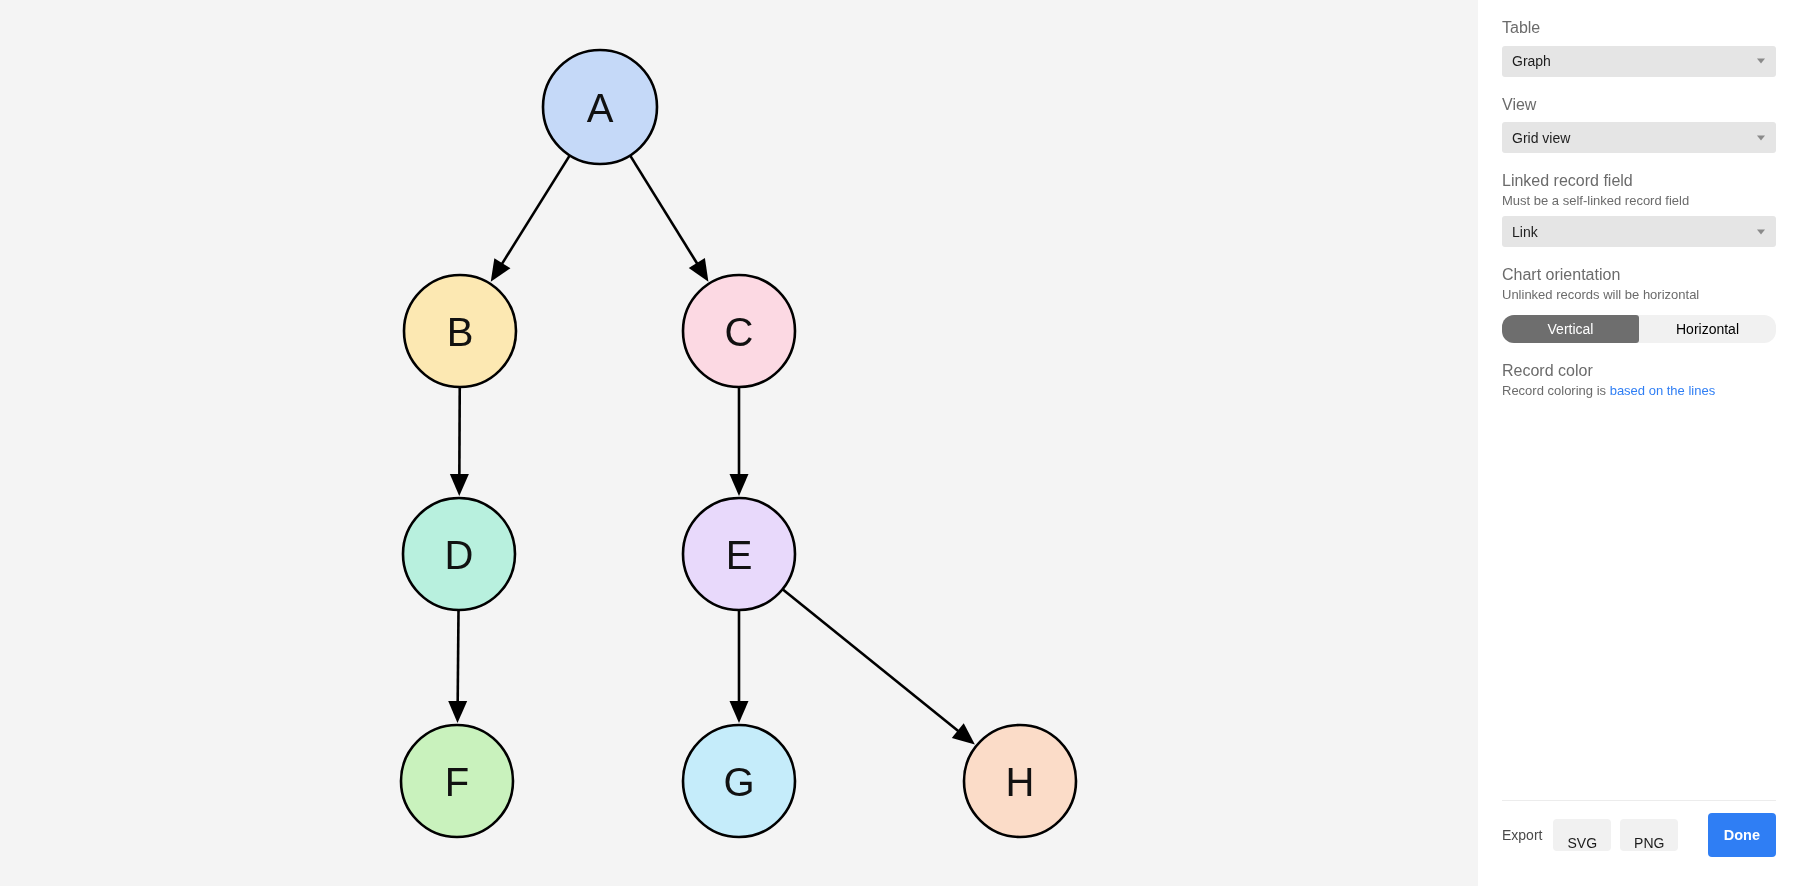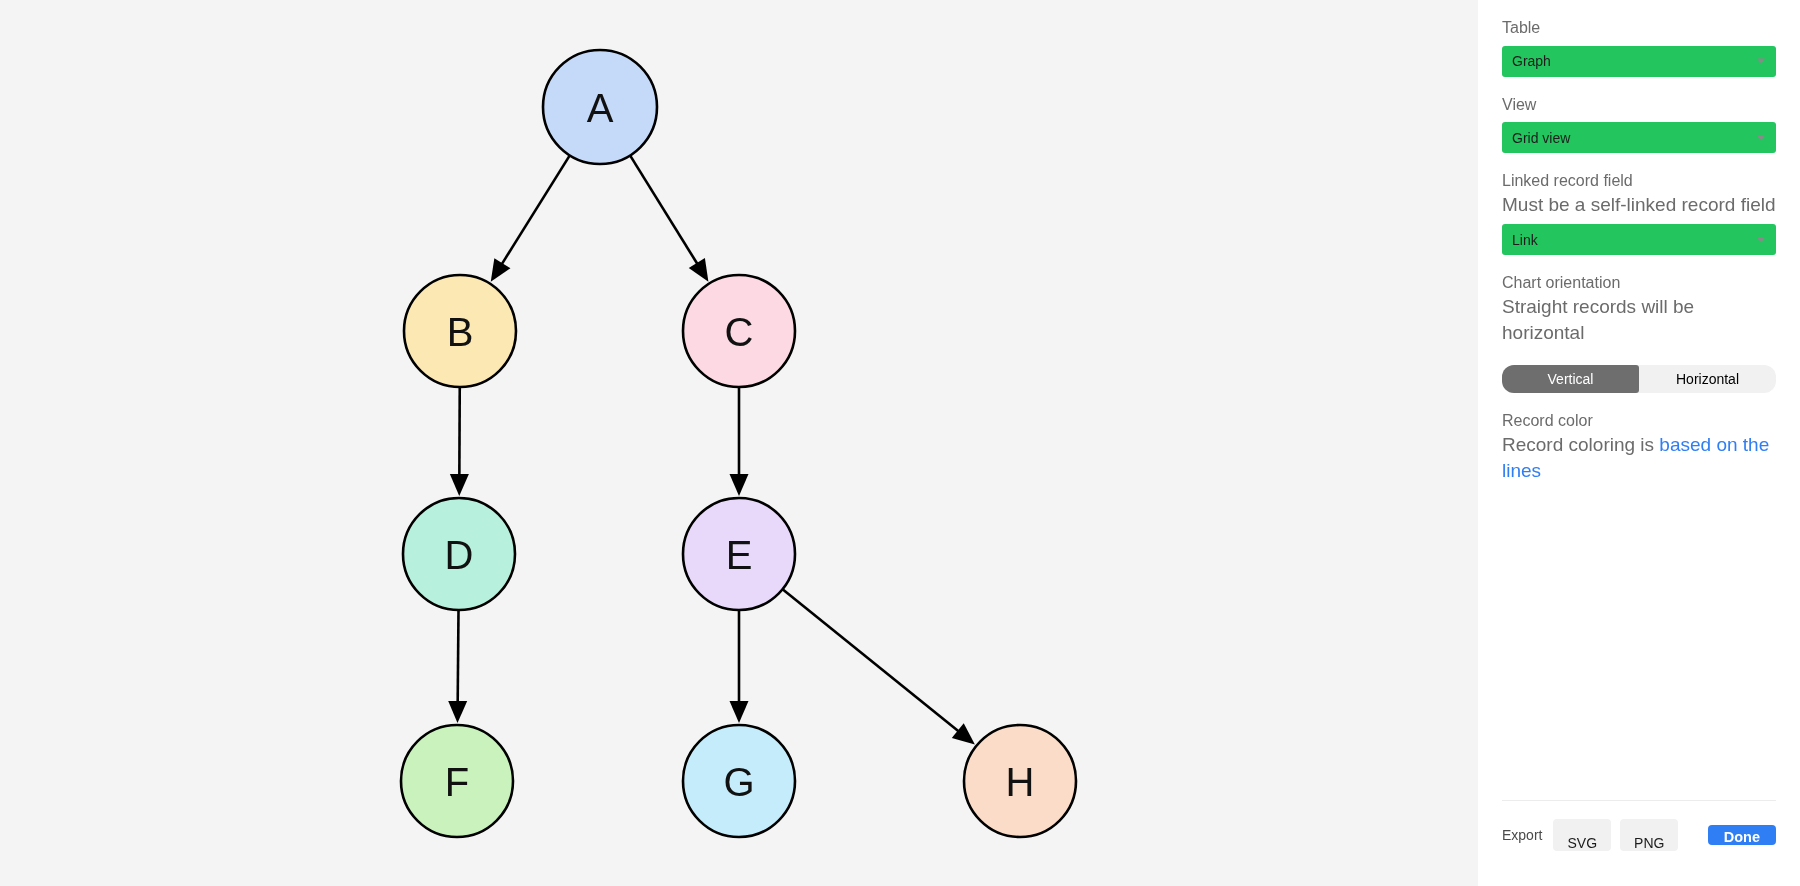--- a/index.html
+++ b/index.html
@@ -68,34 +68,34 @@
     margin: 14px 0 0 0;
     letter-spacing: -0.1px;
   }
   .field { margin-top: 17px; }
   .field-label {
     font-size: 16px;
     color: #6b6b6b;
     line-height: 1.35;
   }
   .field-sublabel {
-    font-size: 19px;
+    font-size: 13px;
     color: #6b6b6b;
     line-height: 1.35;
   }
   .link-text {
     color: #2f7ef4;
     text-decoration: none;
     cursor: pointer;
   }
   .select {
     position: relative;
     margin-top: 7px;
     height: 31px;
-    background: #22c55e;
+    background: #e5e5e5;
     border-radius: 3px;
     display: flex;
     align-items: center;
     padding: 0 10px;
     cursor: pointer;
   }
   .select-value {
     font-size: 14px;
     color: #1d1d1d;
   }
@@ -104,21 +104,21 @@
     right: 11px;
     top: 50%;
     transform: translateY(-50%);
     width: 0;
     height: 0;
     border-left: 4.5px solid transparent;
     border-right: 4.5px solid transparent;
     border-top: 5.5px solid #8a8a8a;
   }
   .segmented {
-    margin-top: 20px;
+    margin-top: 12px;
     display: flex;
     background: #f1f1f1;
     border-radius: 12px;
     height: 28px;
     overflow: hidden;
   }
   .segment {
     flex: 1 1 50%;
     display: flex;
     align-items: center;
@@ -157,21 +157,21 @@
     border: none;
     border-radius: 4px;
     font-family: "Liberation Sans", sans-serif;
     font-size: 14px;
     color: #1d1d1d;
     cursor: pointer;
     margin-right: 9px;
   }
   .done-btn {
     margin-left: auto;
-    height: 20px;
+    height: 44px;
     padding: 4px 16px;
     background: #2f7ef4;
     border: none;
     border-radius: 4px;
     font-family: "Liberation Sans", sans-serif;
     font-size: 14.5px;
     font-weight: bold;
     color: #ffffff;
     cursor: pointer;
   }
@@ -259,21 +259,21 @@
       <div class="field-label">Linked record field</div>
       <div class="field-sublabel">Must be a self-linked record field</div>
       <div class="select">
         <span class="select-value">Link</span>
         <span class="select-arrow"></span>
       </div>
     </div>
 
     <div class="field">
       <div class="field-label">Chart orientation</div>
-      <div class="field-sublabel">Straight records will be horizontal</div>
+      <div class="field-sublabel">Unlinked records will be horizontal</div>
       <div class="segmented">
         <div class="segment active">Vertical</div>
         <div class="segment">Horizontal</div>
       </div>
     </div>
 
 
 
     <div class="field">
       <div class="field-label">Record color</div>

